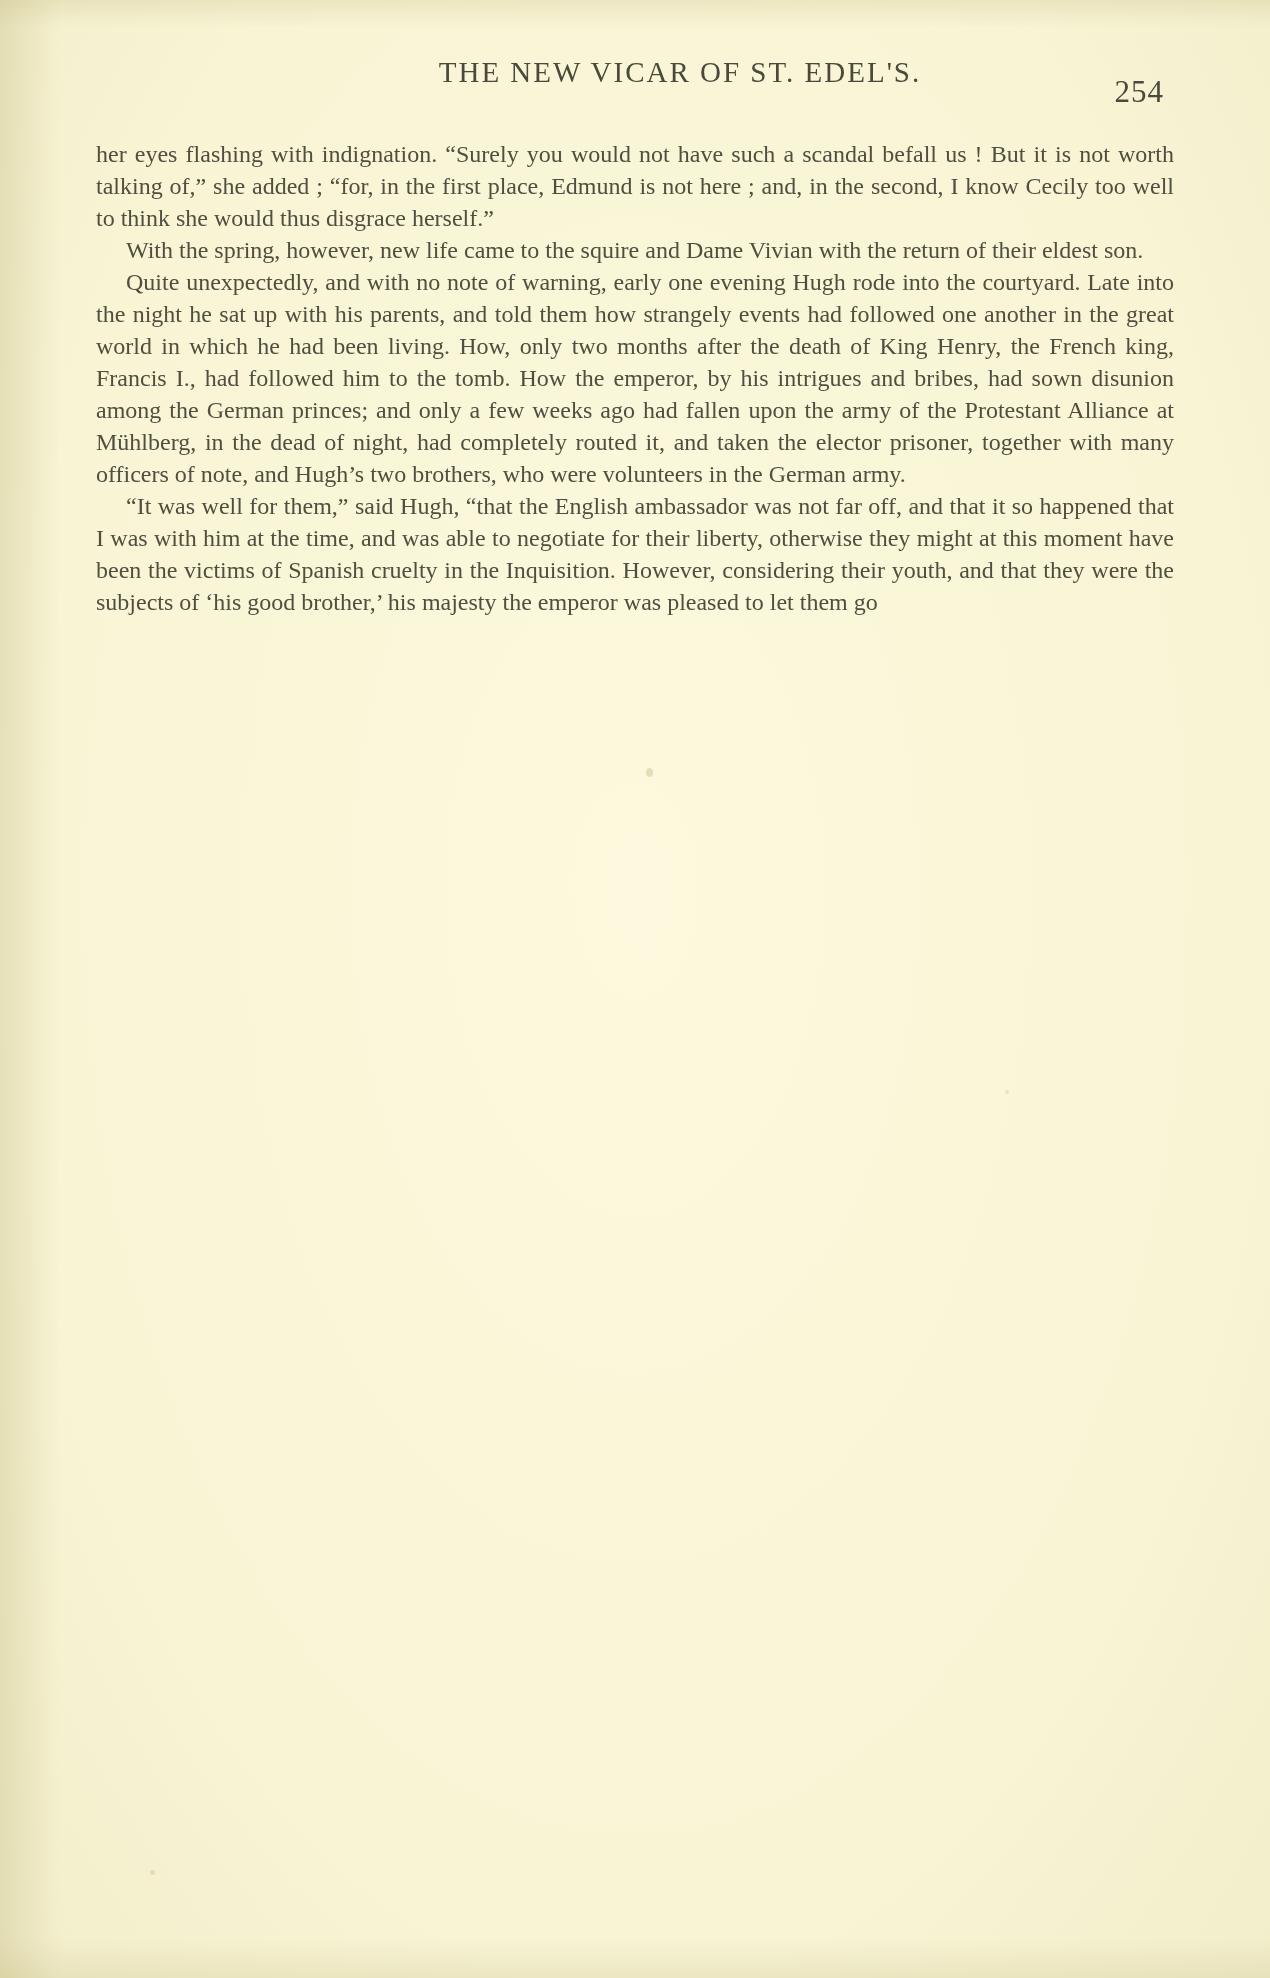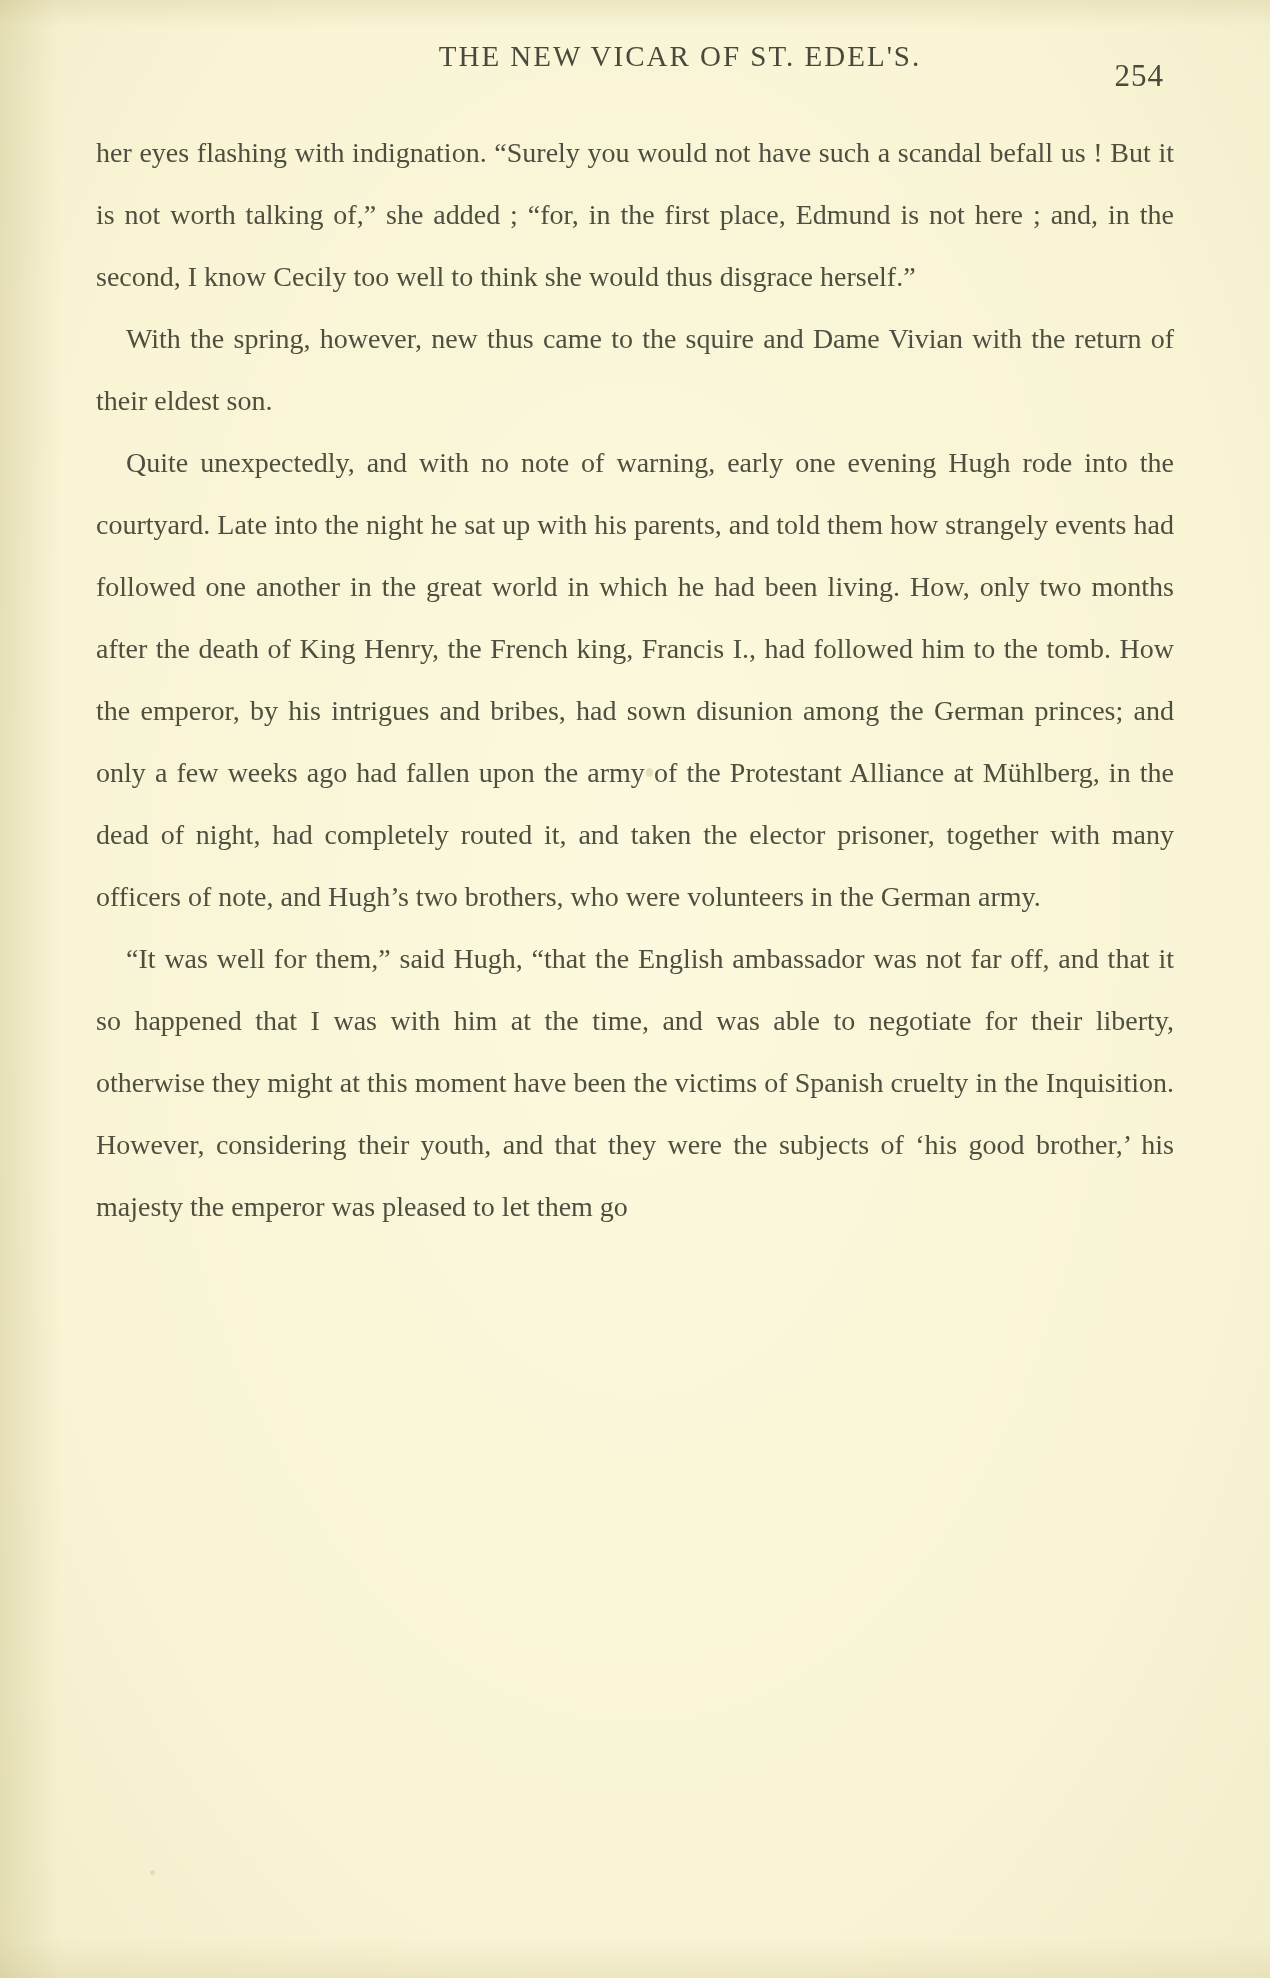--- a/index.html
+++ b/index.html
@@ -17,21 +17,21 @@
   .page {
     position: relative;
     width: 1270px;
     height: 1978px;
     box-sizing: border-box;
     background: radial-gradient(ellipse at 50% 45%, #fcf9de 0%, #f8f4d4 70%, #f2eecb 100%);
   }
   .page-inner {
     position: absolute;
     left: 96px;
-    top: 40px;
+    top: 56px;
     width: 1078px;
   }
   .header {
     display: flex;
     align-items: baseline;
     justify-content: center;
     position: relative;
     height: 58px;
   }
   .running-title {
@@ -46,22 +46,22 @@
   .folio {
     position: absolute;
     right: 10px;
     bottom: 4px;
     font-size: 31px;
     letter-spacing: 1px;
     color: #4a4a3c;
   }
   .body-text {
     margin-top: 24px;
-    font-size: 28px;
-    line-height: 62px;
+    font-size: 24px;
+    line-height: 32px;
     text-align: justify;
     text-justify: inter-word;
     color: #4f4f40;
   }
   .body-text p {
     margin: 0;
     text-indent: 30px;
   }
   .body-text p.noindent {
     text-indent: 0;
@@ -109,19 +109,19 @@
 
   <div class="page-inner">
 
     <div class="header">
       <div class="running-title">THE NEW VICAR OF ST. EDEL'S.</div>
       <div class="folio">254</div>
     </div>
 
     <div class="body-text">
       <p class="noindent">her eyes flashing with indignation. “Surely you would not have such a scandal befall us ! But it is not worth talking of,” she added ; “for, in the first place, Edmund is not here ; and, in the second, I know Cecily too well to think she would thus disgrace herself.”</p>
-      <p>With the spring, however, new thus came to the squire and Dame Vivian with the return of their eldest son.</p>
+      <p>With the spring, however, new life came to the squire and Dame Vivian with the return of their eldest son.</p>
       <p>Quite unexpectedly, and with no note of warning, early one evening Hugh rode into the courtyard. Late into the night he sat up with his parents, and told them how strangely events had followed one another in the great world in which he had been living. How, only two months after the death of King Henry, the French king, Francis I., had followed him to the tomb. How the emperor, by his intrigues and bribes, had sown disunion among the German princes; and only a few weeks ago had fallen upon the army of the Protestant Alliance at Mühlberg, in the dead of night, had completely routed it, and taken the elector prisoner, together with many officers of note, and Hugh’s two brothers, who were volunteers in the German army.</p>
       <p>“It was well for them,” said Hugh, “that the English ambassador was not far off, and that it so happened that I was with him at the time, and was able to negotiate for their liberty, otherwise they might at this moment have been the victims of Spanish cruelty in the Inquisition. However, considering their youth, and that they were the subjects of ‘his good brother,’ his majesty the emperor was pleased to let them go</p>
     </div>
 
   </div>
 </div>
 
 </body></html>

